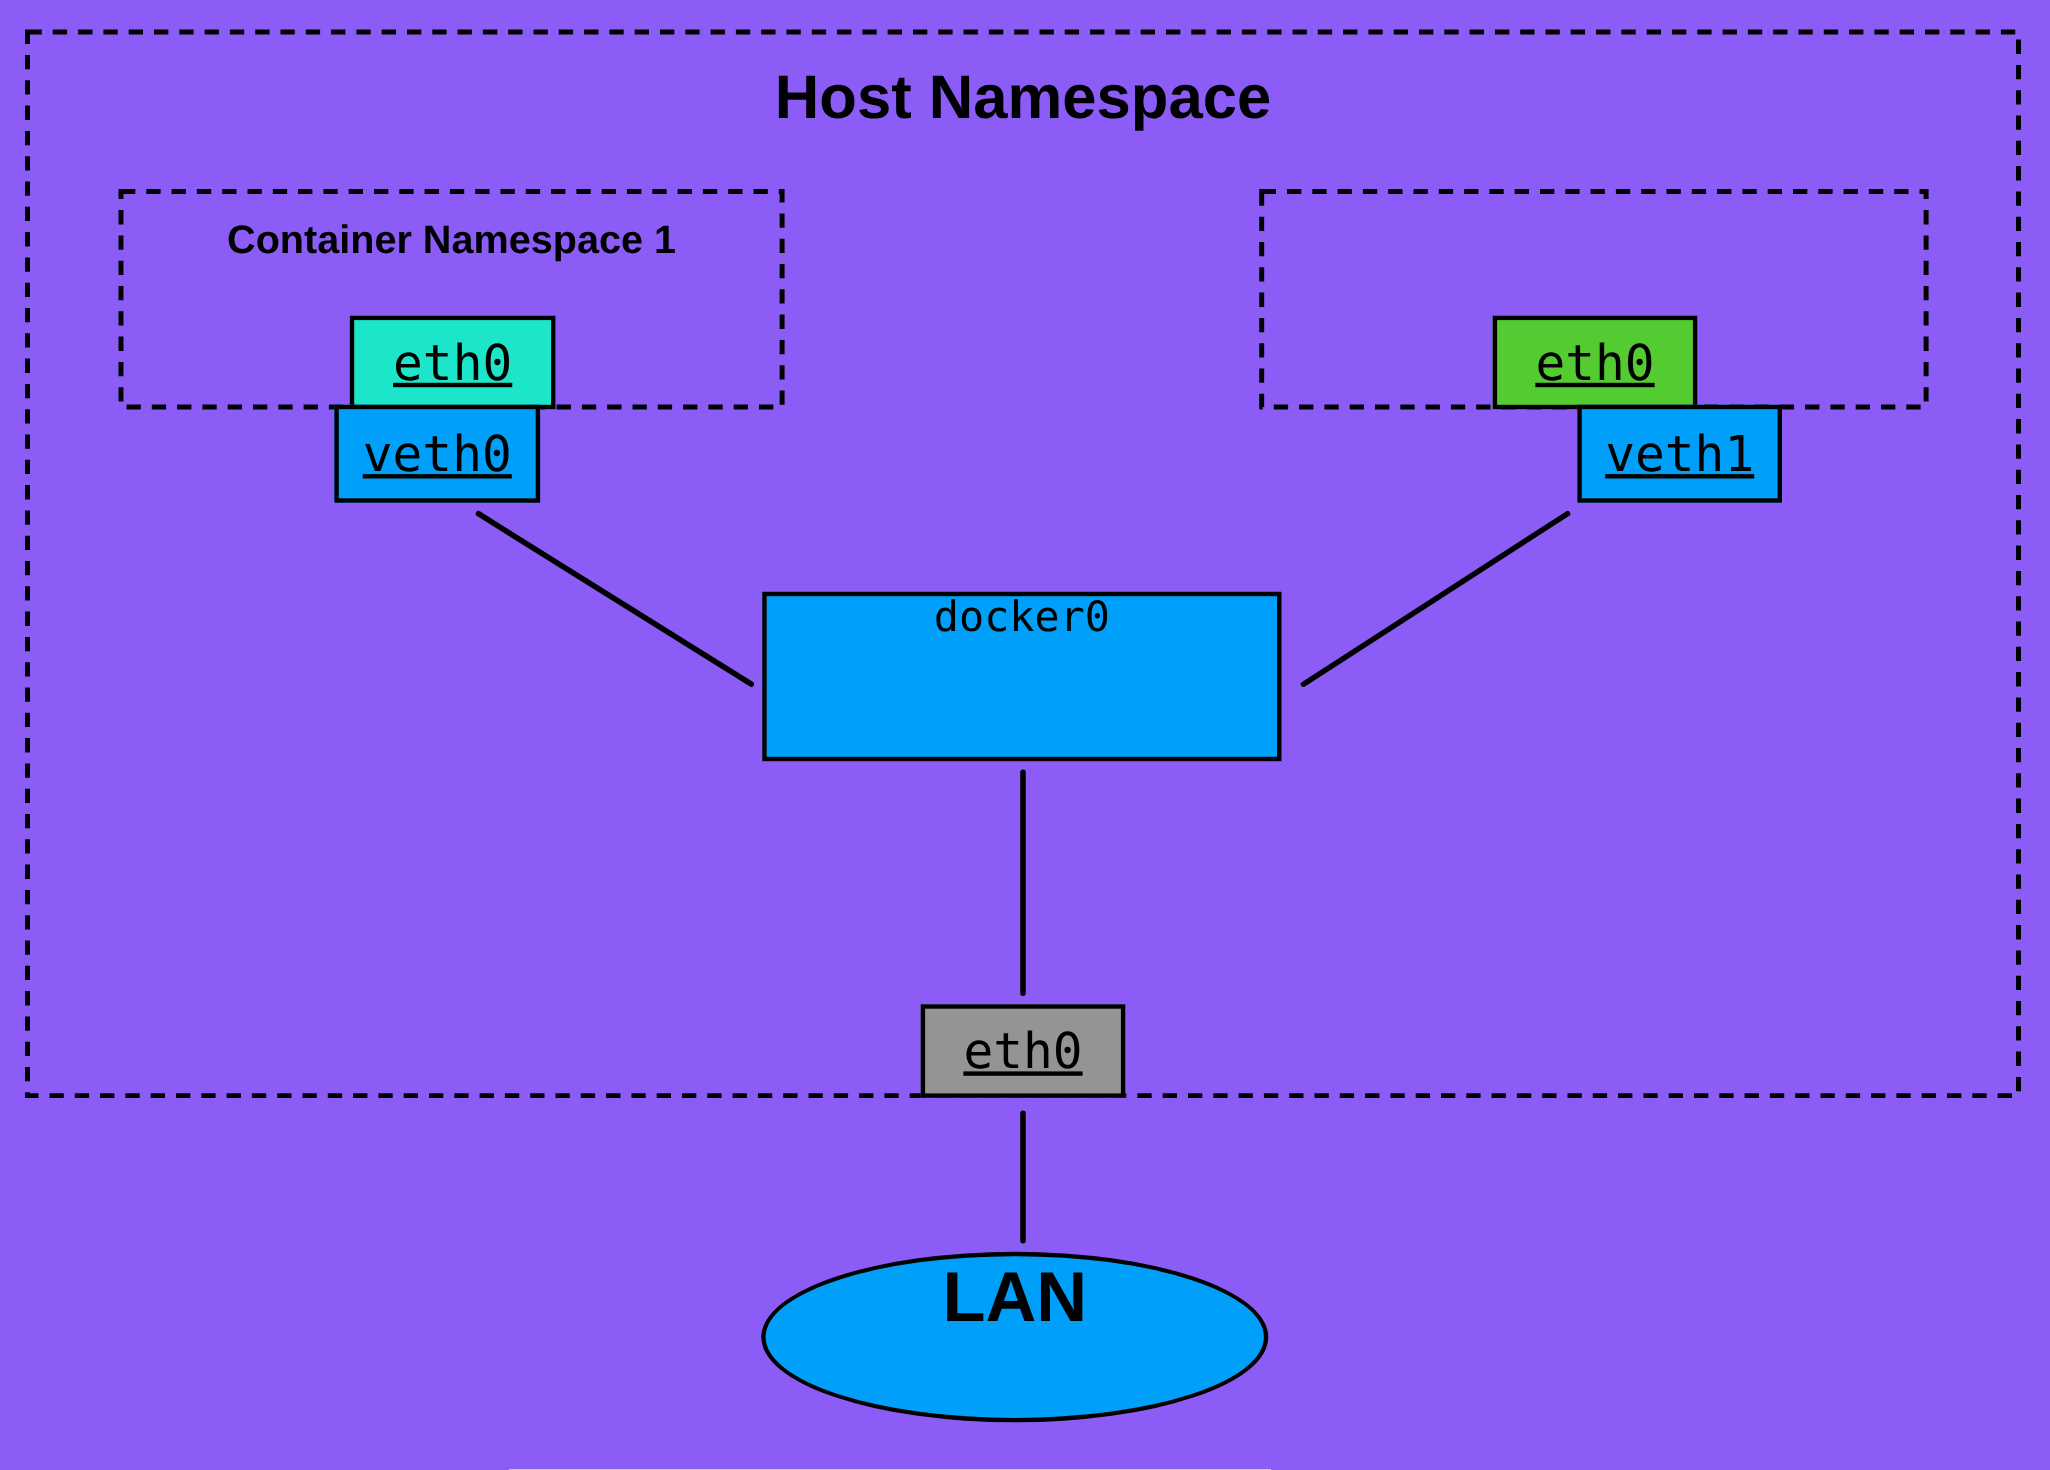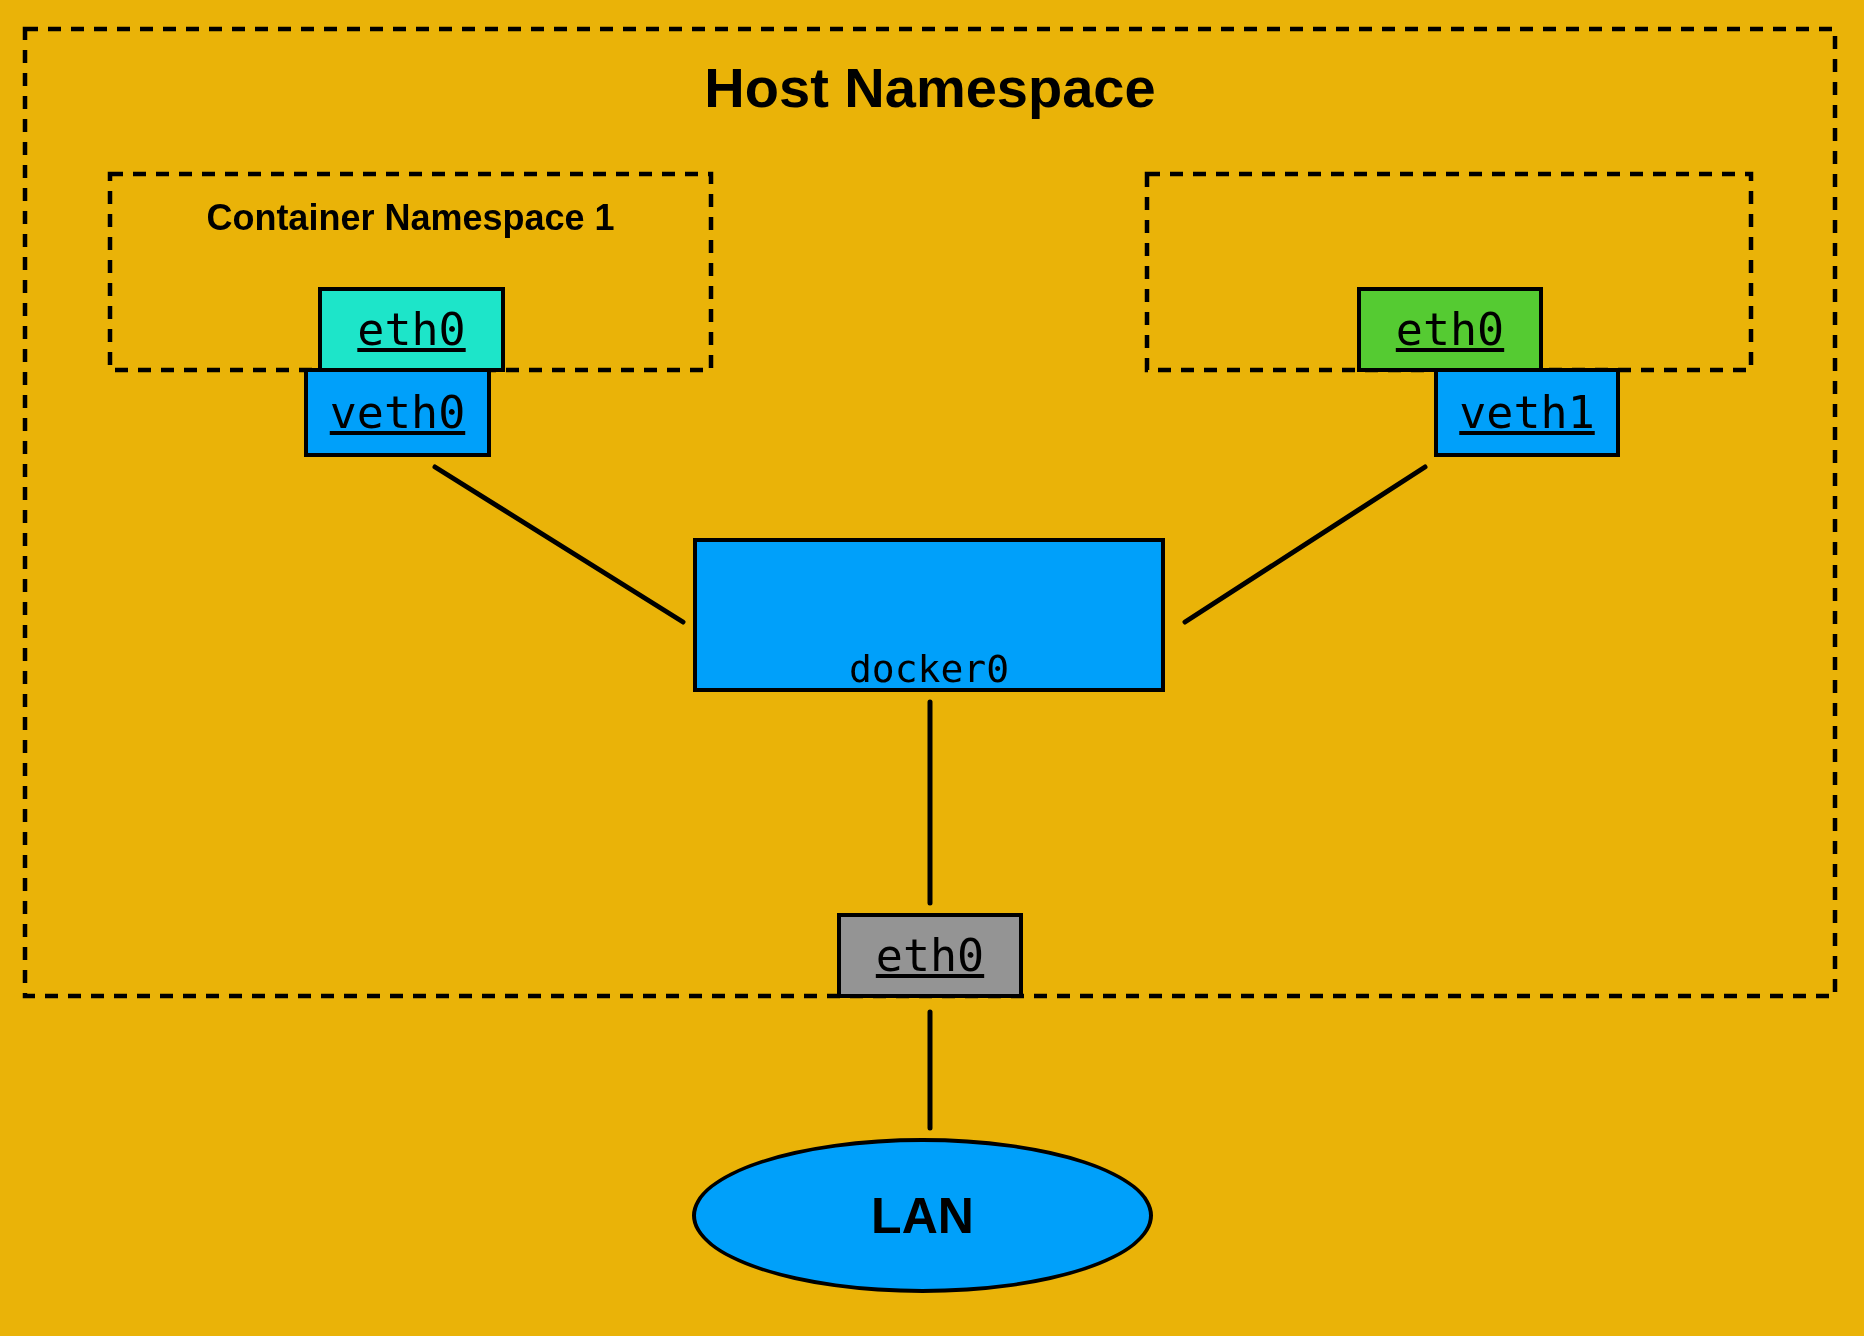--- a/index.html
+++ b/index.html
@@ -1,20 +1,20 @@
 <!DOCTYPE html>
 <html><head>
 <meta charset="utf-8">
 <style>
   html, body { margin: 0; padding: 0; background: #ffffff; }
   #canvas {
     position: relative;
     width: 1864px;
     height: 1336px;
-    background: #eab308;
+    background: #8b5cf6;
     font-family: "Liberation Sans", sans-serif;
     color: #000;
     overflow: hidden;
   }
   #shape-layer {
     position: absolute;
     left: 0; top: 0;
     z-index: 0;
   }
   .abs { position: absolute; box-sizing: border-box; }
@@ -54,44 +54,43 @@
   .veth1   { left: 1434px; top: 368px; width: 186px; height: 89px; background: #00A0FA; }
   .eth-host{ left: 837px;  top: 913px; width: 186px; height: 85px; background: #949494; }
 
   .bridge-box {
     left: 693px; top: 538px; width: 472px; height: 154px;
     background: #00A0FA;
     border: 4px solid #000;
     display: flex;
     flex-direction: column;
     align-items: center;
-    justify-content: flex-end;
+    justify-content: space-between;
     gap: 6px;
     z-index: 2;
   }
   .bridge-name {
     font-family: "DejaVu Sans Mono", monospace;
     font-size: 38px;
     line-height: 1;
   }
   .bridge-note {
     font-family: "Liberation Sans", sans-serif;
     font-size: 36px;
     line-height: 1;
   }
 
   .lan-ellipse {
     left: 692px; top: 1138px; width: 461px; height: 155px;
     background: #00A0FA;
     border: 4px solid #000;
     border-radius: 50%;
     display: flex;
-    align-items: center;
     justify-content: center;
-    font-size: 50px;
+    font-size: 64px;
     font-weight: bold;
     z-index: 2;
   }
 </style>
 </head>
 <body>
 
 <div id="canvas">
 
   <svg id="shape-layer" width="1864" height="1336" viewBox="0 0 1864 1336">

